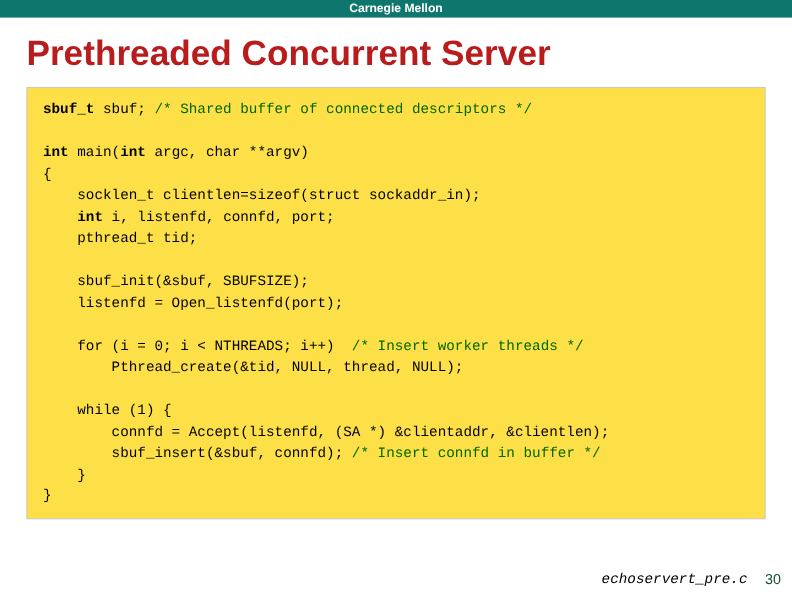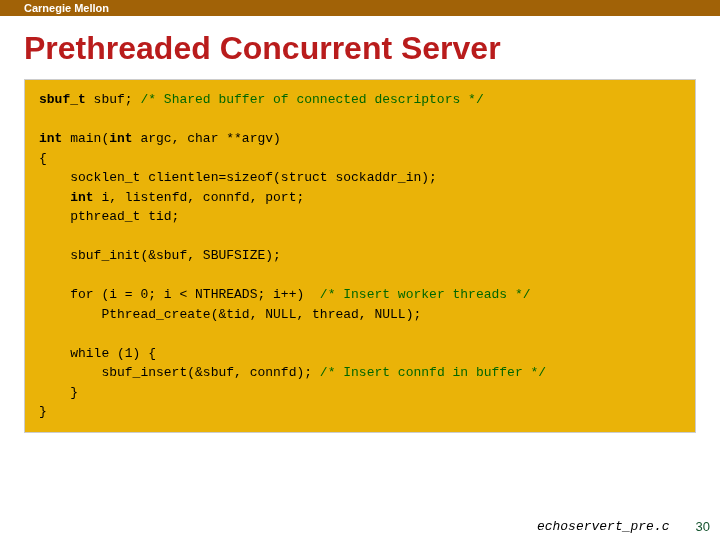--- a/index.html
+++ b/index.html
@@ -7,43 +7,43 @@
       width: 720px;
       height: 540px;
       background: #fff;
       font-family: Arial, sans-serif;
       position: relative;
       overflow: hidden;
     }
 
     
     .top-bar {
-      background: #a16207;
+      background: #0f766e;
       color: #fff;
-      text-align: left;
+      text-align: center;
       padding: 2px 24px;
       font-size: 11px;
       font-weight: bold;
     }
 
     
     .main-content {
       padding: 14px 24px 10px 24px;
     }
 
     .slide-title {
       font-size: 32px;
       font-weight: bold;
       color: #b91c1c;
       margin-bottom: 12px;
     }
 
     
     .code-box {
-      background: #eab308;
+      background: #fde047;
       border: 1px solid #ccc;
       padding: 10px 14px;
       font-family: 'Courier New', Courier, monospace;
       font-size: 13px;
       line-height: 1.5;
       color: #000;
     }
 
     .code-line {
       white-space: pre;
@@ -57,21 +57,21 @@
       font-weight: bold;
     }
 
     
     .bottom-bar {
       position: absolute;
       bottom: 6px;
       right: 10px;
       display: flex;
       align-items: center;
-      gap: 26px;
+      gap: 16px;
     }
 
     .filename {
       font-family: 'Courier New', Courier, monospace;
       font-size: 13px;
       color: #000;
       font-style: italic;
     }
 
     .page-number {
@@ -93,25 +93,27 @@
 
     <div class="code-line"><span class="code-keyword">sbuf_t</span> sbuf; <span class="code-comment">/* Shared buffer of connected descriptors */</span></div>
     <div class="code-line">&nbsp;</div>
     <div class="code-line"><span class="code-keyword">int</span> main(<span class="code-keyword">int</span> argc, char **argv)</div>
     <div class="code-line">{</div>
     <div class="code-line">    socklen_t clientlen=sizeof(struct sockaddr_in);</div>
     <div class="code-line">    <span class="code-keyword">int</span> i, listenfd, connfd, port;</div>
     <div class="code-line">    pthread_t tid;</div>
     <div class="code-line">&nbsp;</div>
     <div class="code-line">    sbuf_init(&amp;sbuf, SBUFSIZE);</div>
+    <div class="code-line">    listenfd = Open_listenfd(port);</div>
     <div class="code-line">&nbsp;</div>
     <div class="code-line">    for (i = 0; i &lt; NTHREADS; i++)  <span class="code-comment">/* Insert worker threads */</span></div>
     <div class="code-line">        Pthread_create(&amp;tid, NULL, thread, NULL);</div>
     <div class="code-line">&nbsp;</div>
     <div class="code-line">    while (1) {</div>
+    <div class="code-line">        connfd = Accept(listenfd, (SA *) &amp;clientaddr, &amp;clientlen);</div>
     <div class="code-line">        sbuf_insert(&amp;sbuf, connfd); <span class="code-comment">/* Insert connfd in buffer */</span></div>
     <div class="code-line">    }</div>
     <div class="code-line">}</div>
   </div>
 </div>
 
 <div class="bottom-bar">
   <span class="filename">echoservert_pre.c</span>
   <span class="page-number">30</span>
 </div>

